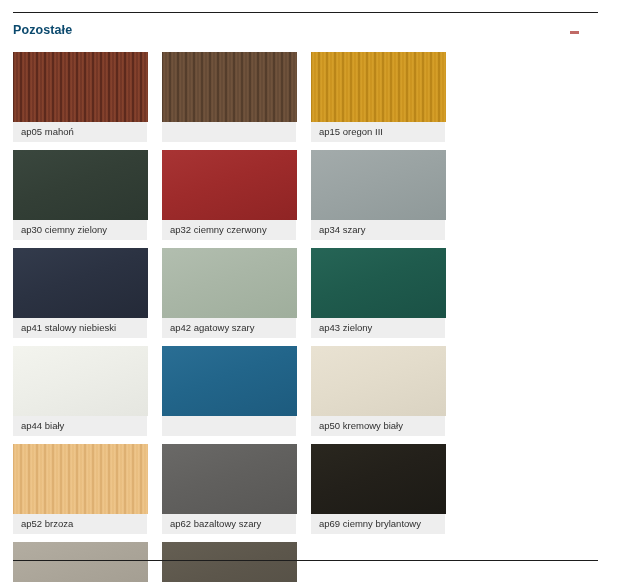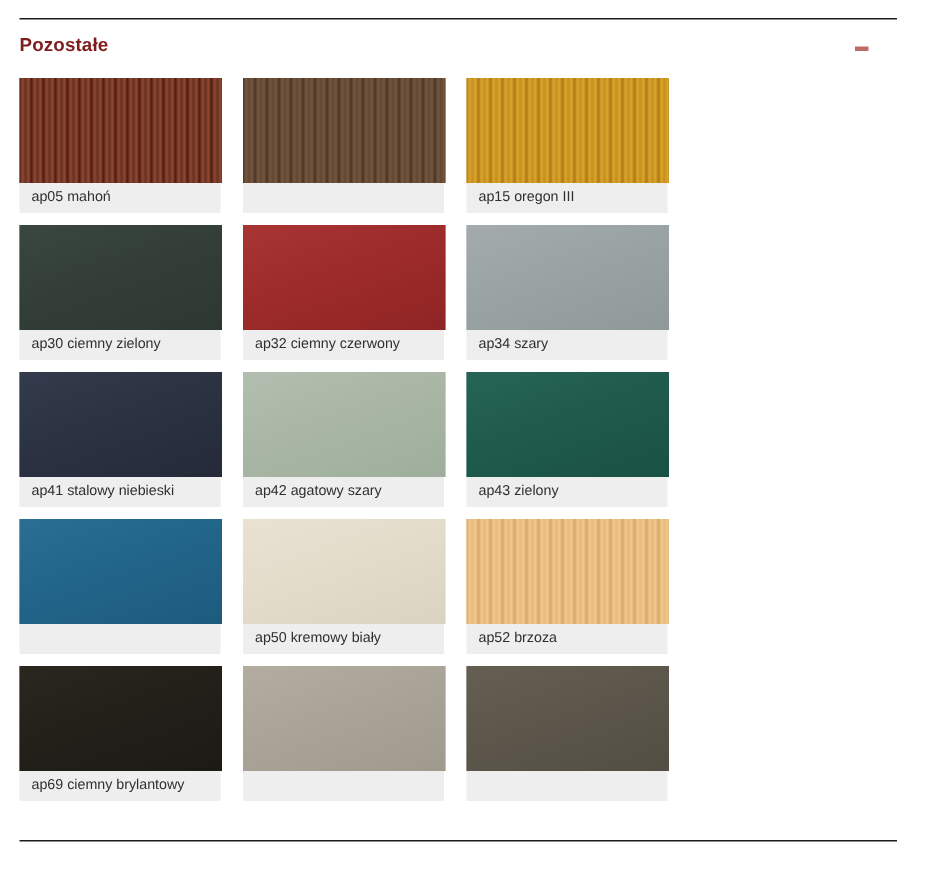--- a/index.html
+++ b/index.html
@@ -114,21 +114,21 @@
   }
 </style>
 </head>
 <body>
 
 <div class="panel">
 
   <div class="rule rule-top"></div>
 
   <div class="section-header">
-    <div class="section-title" style="color: #7f1d1d;">Pozostałe</div>
+    <div class="section-title" style="color: #0c4a6e;">Pozostałe</div>
     <button class="collapse-toggle" aria-label="collapse">
       <span class="bar"></span>
     </button>
   </div>
 
   <div class="swatch-grid">
       <div class="swatch-card">
         <div class="swatch-sample" style="background: rgb(107, 49, 34);">
           <div class="grain" style="background-image: repeating-linear-gradient(90deg, rgb(77, 32, 22) 0px, rgb(141, 71, 48) 2px, rgb(107, 49, 34) 4px, rgb(141, 71, 48) 6px, rgb(77, 32, 22) 8px), repeating-linear-gradient(90deg, rgba(0, 0, 0, 0.18) 0px, rgba(0, 0, 0, 0) 3px, rgba(255, 255, 255, 0.1) 11px, rgba(0, 0, 0, 0) 17px);"></div>
         </div>
@@ -175,37 +175,49 @@
         </div>
         <span class="swatch-label">ap42 agatowy szary</span>
       </div>
       <div class="swatch-card">
         <div class="swatch-sample" style="background: rgb(31, 91, 77);">
           <div class="grain" style="background-image: linear-gradient(160deg, rgb(38, 101, 86) 0%, rgb(31, 91, 77) 45%, rgb(26, 81, 69) 100%), repeating-linear-gradient(90deg, rgba(255, 255, 255, 0.035) 0px, rgba(0, 0, 0, 0.035) 1px, rgba(0, 0, 0, 0) 2px, rgba(0, 0, 0, 0) 3px);"></div>
         </div>
         <span class="swatch-label">ap43 zielony</span>
       </div>
       <div class="swatch-card">
+        <div class="swatch-sample" style="background: rgb(237, 238, 232);">
+          <div class="grain" style="background-image: linear-gradient(160deg, rgb(243, 244, 238) 0%, rgb(237, 238, 232) 45%, rgb(229, 230, 224) 100%), repeating-linear-gradient(90deg, rgba(255, 255, 255, 0.035) 0px, rgba(0, 0, 0, 0.035) 1px, rgba(0, 0, 0, 0) 2px, rgba(0, 0, 0, 0) 3px);"></div>
+        </div>
+        <span class="swatch-label">ap44 biały</span>
+      </div>
+      <div class="swatch-card">
         <div class="swatch-sample" style="background: rgb(34, 101, 138);">
           <div class="grain" style="background-image: linear-gradient(160deg, rgb(42, 110, 148) 0%, rgb(34, 101, 138) 45%, rgb(29, 91, 126) 100%), repeating-linear-gradient(90deg, rgba(255, 255, 255, 0.035) 0px, rgba(0, 0, 0, 0.035) 1px, rgba(0, 0, 0, 0) 2px, rgba(0, 0, 0, 0) 3px);"></div>
         </div>
       </div>
       <div class="swatch-card">
         <div class="swatch-sample" style="background: rgb(227, 220, 203);">
           <div class="grain" style="background-image: linear-gradient(160deg, rgb(233, 226, 210) 0%, rgb(227, 220, 203) 45%, rgb(218, 211, 194) 100%), repeating-linear-gradient(90deg, rgba(255, 255, 255, 0.035) 0px, rgba(0, 0, 0, 0.035) 1px, rgba(0, 0, 0, 0) 2px, rgba(0, 0, 0, 0) 3px);"></div>
         </div>
         <span class="swatch-label">ap50 kremowy biały</span>
       </div>
       <div class="swatch-card">
         <div class="swatch-sample" style="background: rgb(231, 187, 124);">
           <div class="grain" style="background-image: repeating-linear-gradient(90deg, rgb(216, 168, 104) 0px, rgb(240, 200, 142) 2px, rgb(231, 187, 124) 4px, rgb(240, 200, 142) 6px, rgb(216, 168, 104) 8px), repeating-linear-gradient(90deg, rgba(0, 0, 0, 0.18) 0px, rgba(0, 0, 0, 0) 3px, rgba(255, 255, 255, 0.1) 11px, rgba(0, 0, 0, 0) 17px);"></div>
         </div>
         <span class="swatch-label">ap52 brzoza</span>
       </div>
       <div class="swatch-card">
+        <div class="swatch-sample" style="background: rgb(97, 96, 94);">
+          <div class="grain" style="background-image: linear-gradient(160deg, rgb(106, 105, 103) 0%, rgb(97, 96, 94) 45%, rgb(88, 87, 85) 100%), repeating-linear-gradient(90deg, rgba(255, 255, 255, 0.035) 0px, rgba(0, 0, 0, 0.035) 1px, rgba(0, 0, 0, 0) 2px, rgba(0, 0, 0, 0) 3px);"></div>
+        </div>
+        <span class="swatch-label">ap62 bazaltowy szary</span>
+      </div>
+      <div class="swatch-card">
         <div class="swatch-sample" style="background: rgb(35, 32, 26);">
           <div class="grain" style="background-image: linear-gradient(160deg, rgb(42, 39, 31) 0%, rgb(35, 32, 26) 45%, rgb(28, 26, 21) 100%), repeating-linear-gradient(90deg, rgba(255, 255, 255, 0.035) 0px, rgba(0, 0, 0, 0.035) 1px, rgba(0, 0, 0, 0) 2px, rgba(0, 0, 0, 0) 3px);"></div>
         </div>
         <span class="swatch-label">ap69 ciemny brylantowy</span>
       </div>
       <div class="swatch-card">
         <div class="swatch-sample" style="background: rgb(170, 164, 152);">
           <div class="grain" style="background-image: linear-gradient(160deg, rgb(179, 173, 161) 0%, rgb(170, 164, 152) 45%, rgb(160, 154, 142) 100%), repeating-linear-gradient(90deg, rgba(255, 255, 255, 0.035) 0px, rgba(0, 0, 0, 0.035) 1px, rgba(0, 0, 0, 0) 2px, rgba(0, 0, 0, 0) 3px);"></div>
         </div>
       </div>

